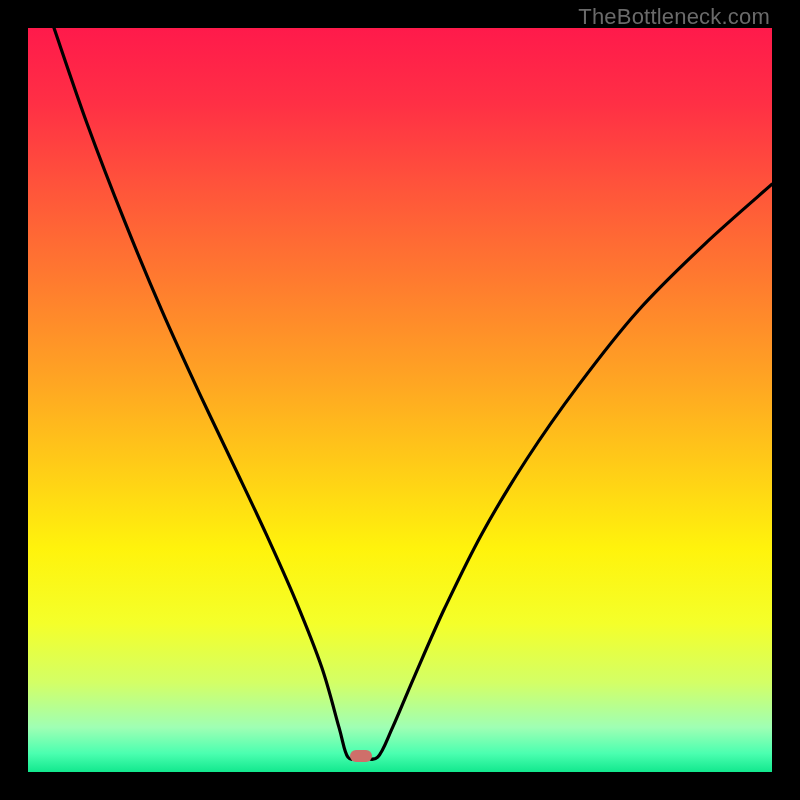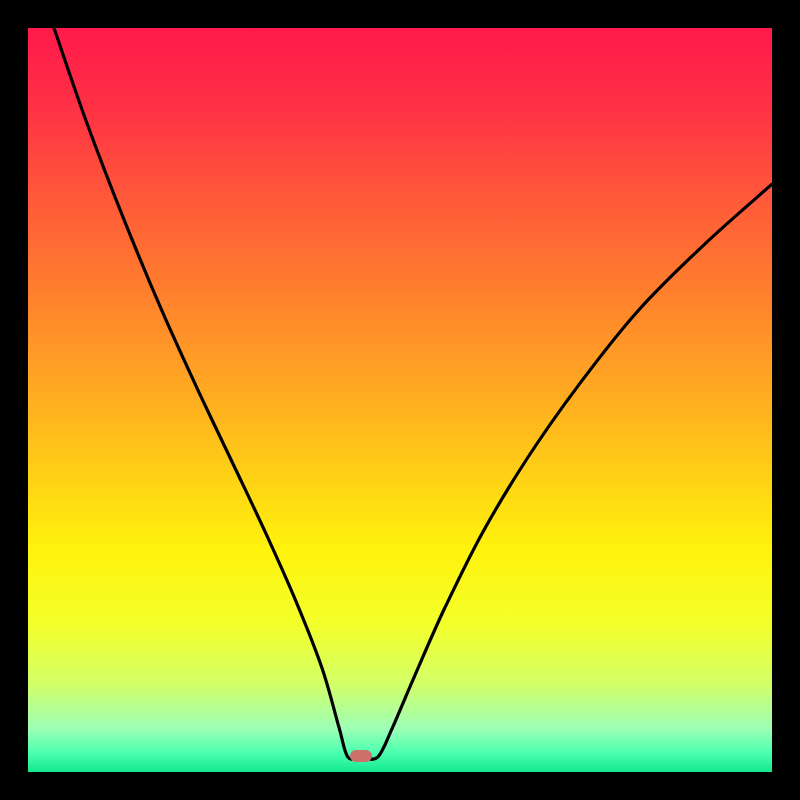--- a/index.html
+++ b/index.html
@@ -48,20 +48,21 @@
     border-radius: 6px;
     background: #cf6f6a;
     transform: translate(-50%, -50%);
     z-index: 6;
   }
 </style>
 </head>
 <body>
 
 <div class="frame">
+  <div class="watermark">TheBottleneck.com</div>
 
   <div class="plot-area">
     <svg class="bg" width="744" height="744" viewBox="0 0 744 744" style="position:absolute;left:0;top:0;">
       <defs>
         <linearGradient id="grad" x1="0" y1="0" x2="0" y2="1">
             <stop offset="0%" stop-color="#ff1a4b"></stop>
             <stop offset="10%" stop-color="#ff2f45"></stop>
             <stop offset="22%" stop-color="#ff563a"></stop>
             <stop offset="35%" stop-color="#ff7e2e"></stop>
             <stop offset="48%" stop-color="#ffa722"></stop>

